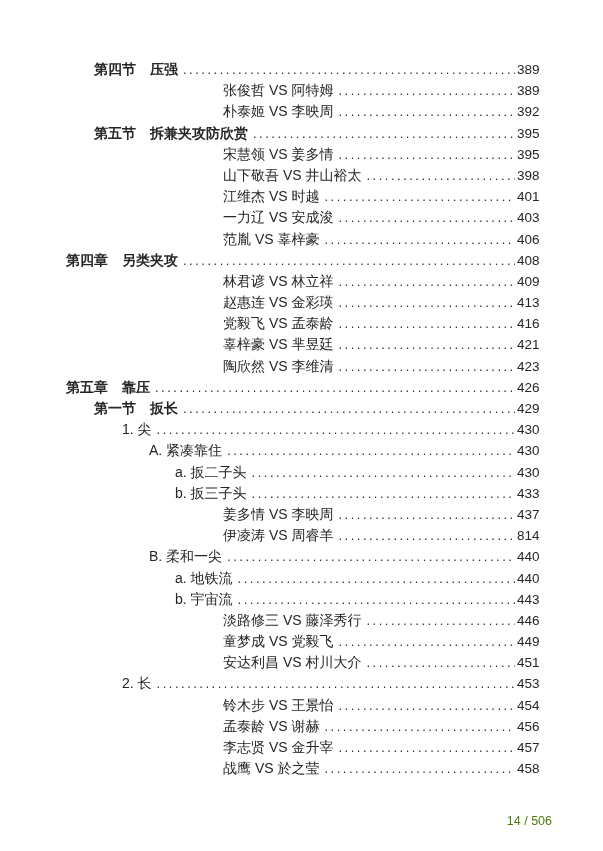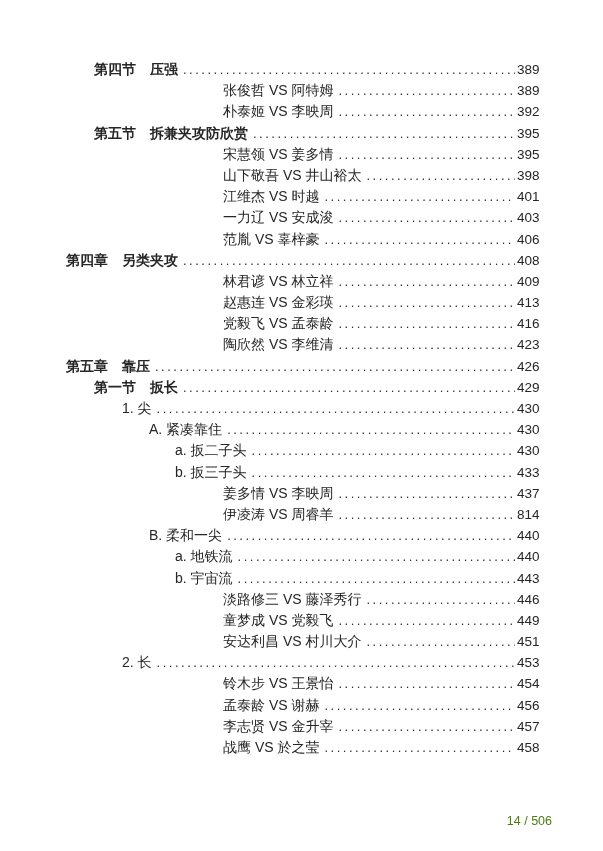--- a/index.html
+++ b/index.html
@@ -134,20 +134,25 @@
     <span class="toc-label">赵惠连 VS 金彩瑛</span>
     <span class="leader"></span>
     <span class="toc-page">413</span>
   </div>
       <div class="toc-row game">
     <span class="toc-label">党毅飞 VS 孟泰龄</span>
     <span class="leader"></span>
     <span class="toc-page">416</span>
   </div>
       <div class="toc-row game">
+    <span class="toc-label">辜梓豪 VS 芈昱廷</span>
+    <span class="leader"></span>
+    <span class="toc-page">421</span>
+  </div>
+      <div class="toc-row game">
     <span class="toc-label">陶欣然 VS 李维清</span>
     <span class="leader"></span>
     <span class="toc-page">423</span>
   </div>
       <div class="toc-row chapter">
     <span class="toc-label">第五章　靠压</span>
     <span class="leader"></span>
     <span class="toc-page">426</span>
   </div>
       <div class="toc-row section">

